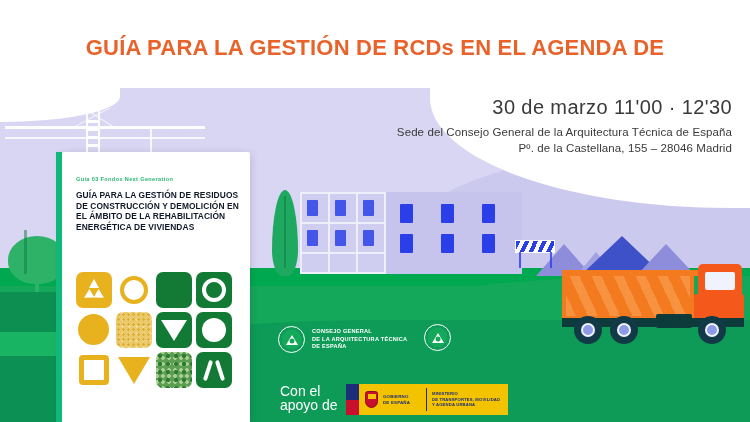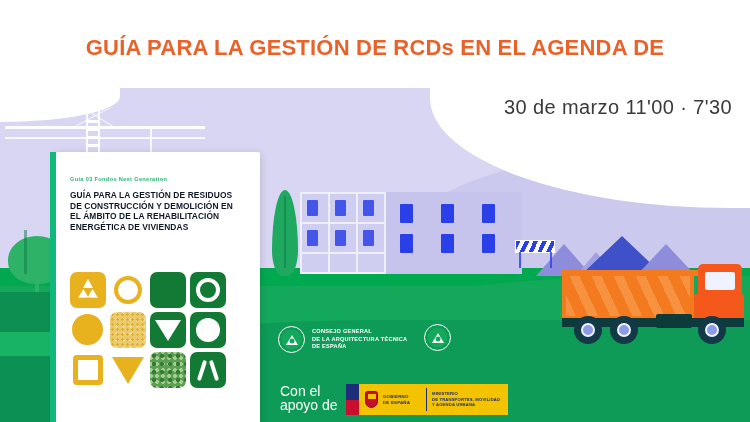--- a/index.html
+++ b/index.html
@@ -100,21 +100,21 @@
   .tr-cab{position:absolute;left:136px;top:28px;width:44px;height:56px;background:#f4581b;border-radius:5px 5px 2px 2px;}
   .tr-cab-win{position:absolute;left:143px;top:36px;width:30px;height:18px;background:#eef3ff;border-radius:2px;}
   .tr-cab-low{position:absolute;left:132px;top:58px;width:50px;height:26px;background:#f4581b;border-radius:2px 3px 3px 3px;}
   .tr-chassis{position:absolute;left:0px;top:82px;width:182px;height:9px;background:#0d3b3b;}
   .tr-tank{position:absolute;left:94px;top:78px;width:36px;height:14px;background:#0d3b3b;border-radius:2px;}
   .wheel{position:absolute;top:80px;width:28px;height:28px;border-radius:50%;background:#123a46;}
   .wheel::after{content:"";position:absolute;left:7px;top:7px;width:14px;height:14px;border-radius:50%;background:#8c9ae8;border:2px solid #eef3ff;box-sizing:border-box;}
 
   
   .cover{
-    position:absolute;left:56px;top:152px;width:204px;height:270px;
+    position:absolute;left:62px;top:152px;width:188px;height:270px;
     background:#ffffff;
     box-shadow:0 2px 8px rgba(0,0,0,.18);
     border-radius:2px 2px 0 0;
   }
   .cover-spine{position:absolute;left:-6px;top:0;width:6px;height:270px;background:#10b97a;}
   .cover-kicker{
     position:absolute;left:14px;top:24px;width:160px;
     font-size:5.6px;letter-spacing:.35px;color:#2bb673;font-weight:bold;
   }
   .cover-title{
@@ -278,21 +278,25 @@
       <div class="tr-tank"></div>
       <div class="wheel" style="left:12px;"></div>
       <div class="wheel" style="left:48px;"></div>
       <div class="wheel" style="left:136px;"></div>
     </div>
   </div>
 
   <div class="head-main">
     <div>GUÍA PARA LA GESTIÓN DE RCDs EN EL AGENDA DE</div>
   </div>
-  <div class="date-line">30 de marzo 11'00 · 7'30</div>
+  <div class="date-line">30 de marzo 11'00 · 12'30</div>
+  <div class="venue">
+    <div>Sede del Consejo General de la Arquitectura Técnica de España</div>
+    <div>Pº. de la Castellana, 155 – 28046 Madrid</div>
+  </div>
 
   <div class="cover">
     <div class="cover-spine"></div>
     <div class="cover-kicker">Guía 03 Fondos Next Generation</div>
     <div class="cover-title">GUÍA PARA LA GESTIÓN DE RESIDUOS DE CONSTRUCCIÓN Y DEMOLICIÓN EN EL ÁMBITO DE LA REHABILITACIÓN ENERGÉTICA DE VIVIENDAS</div>
 
     <div class="icon-grid">
       <div class="ic y">
           <div class="recy">
             <i></i>

